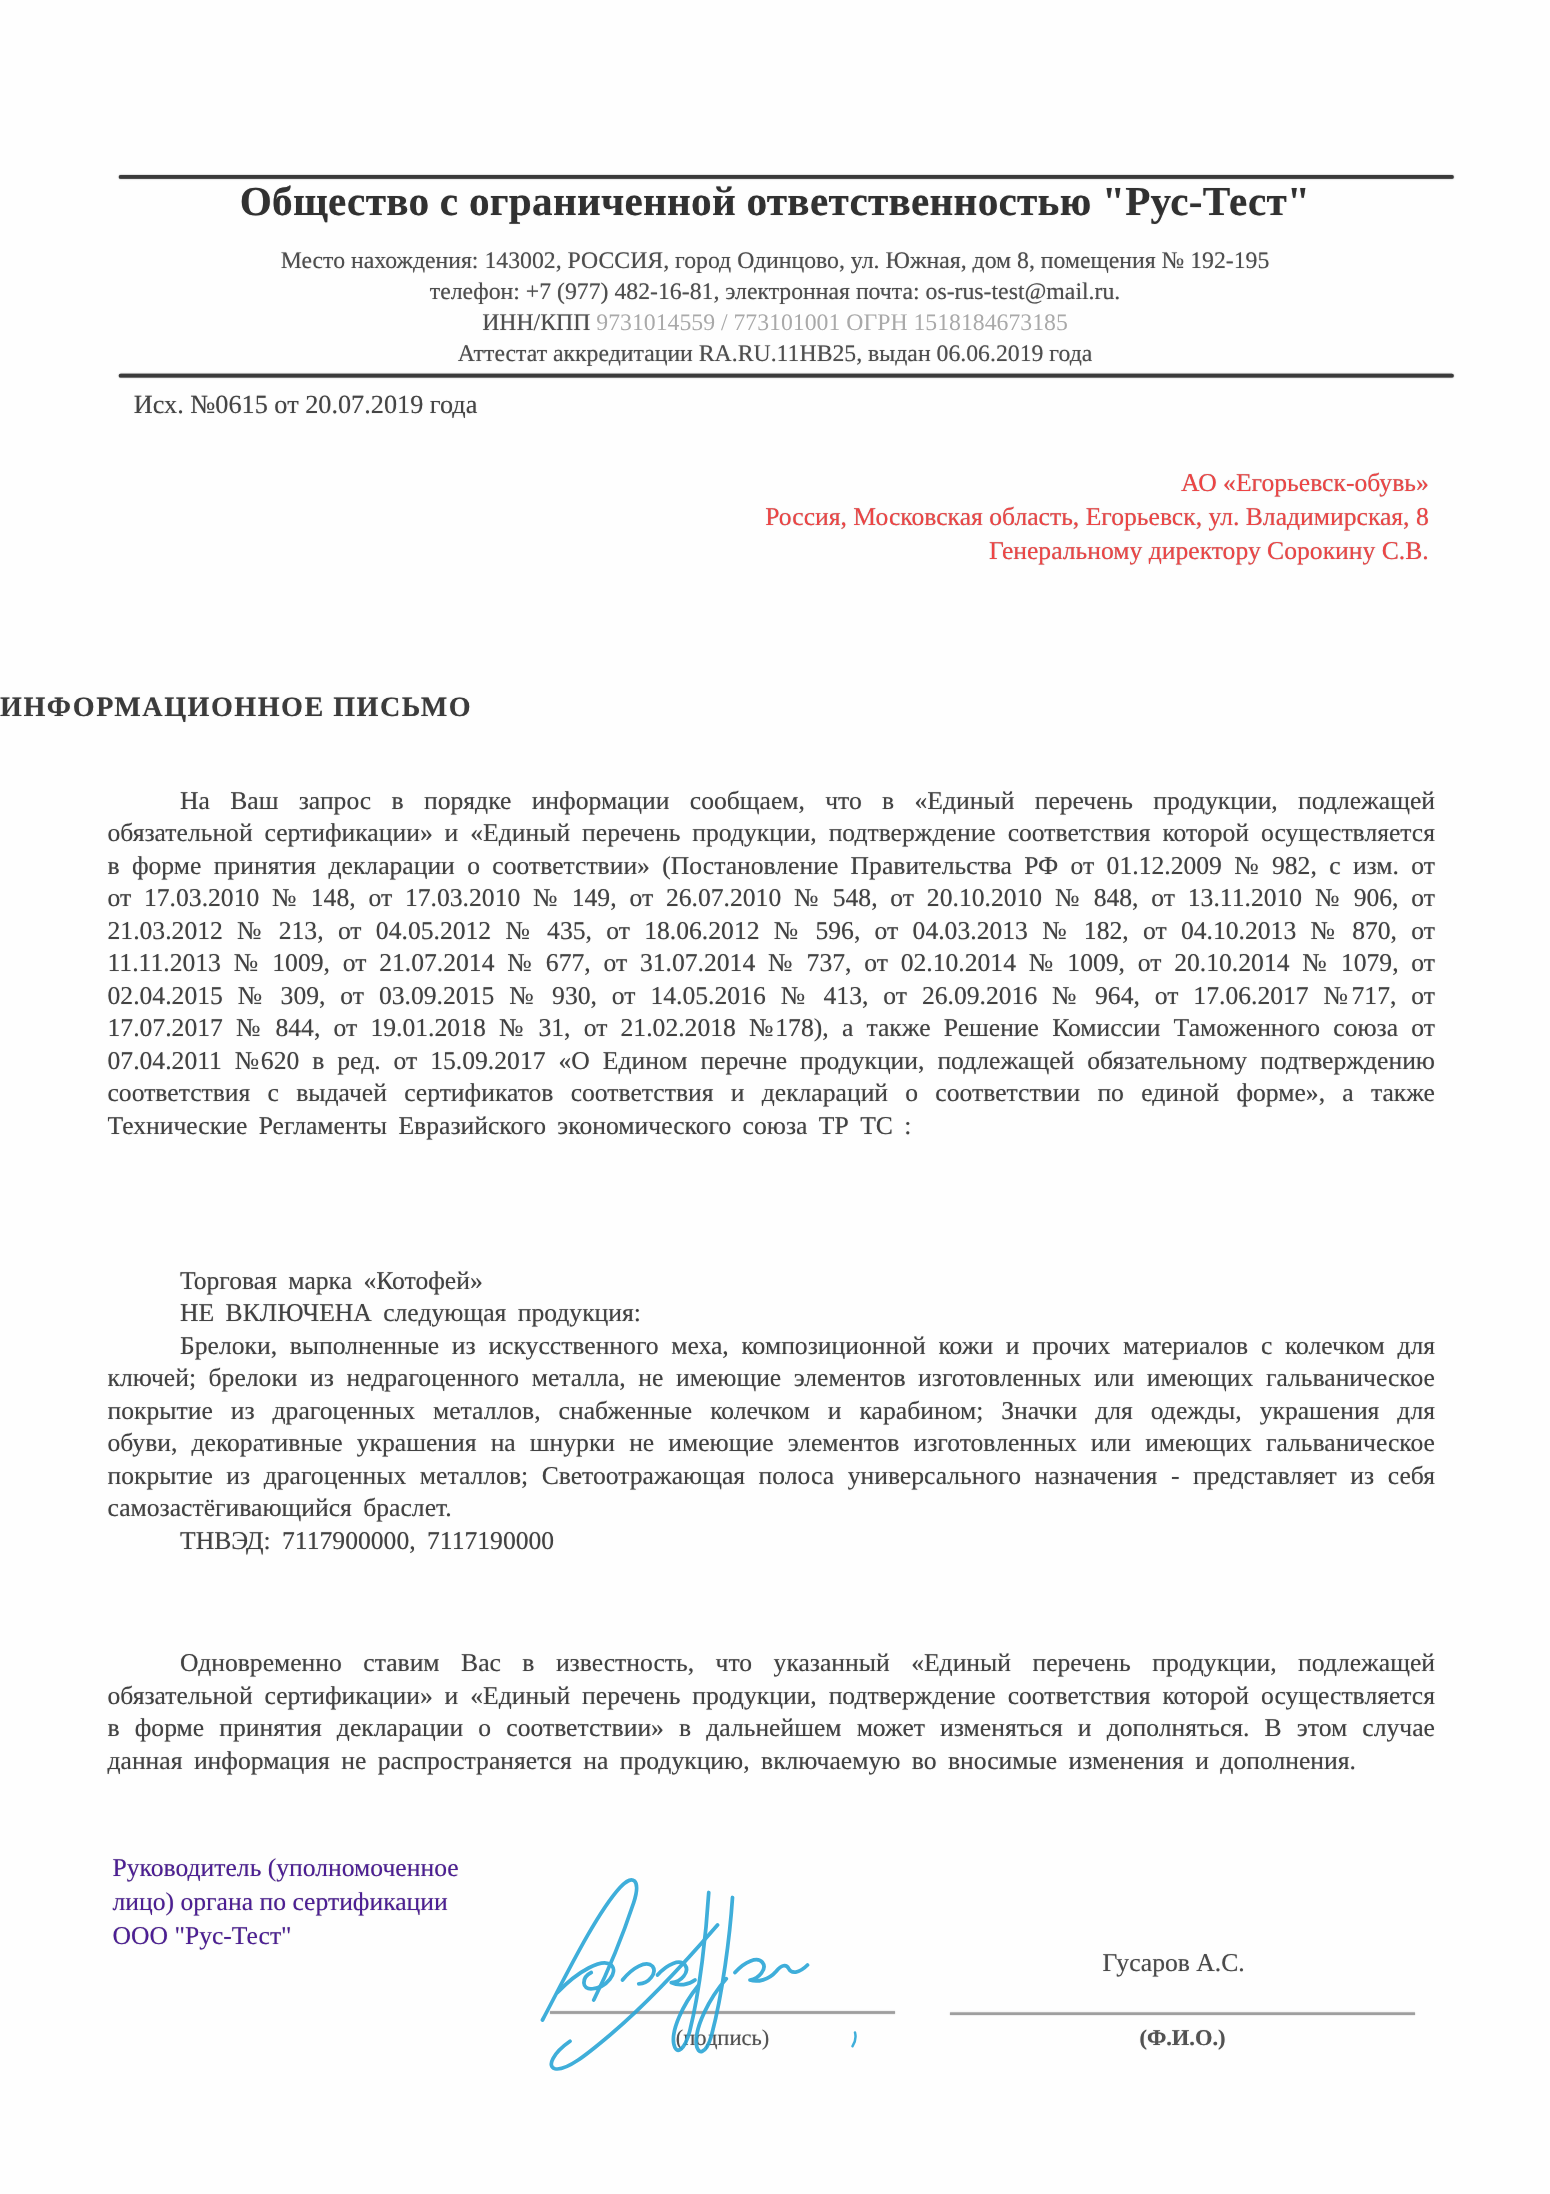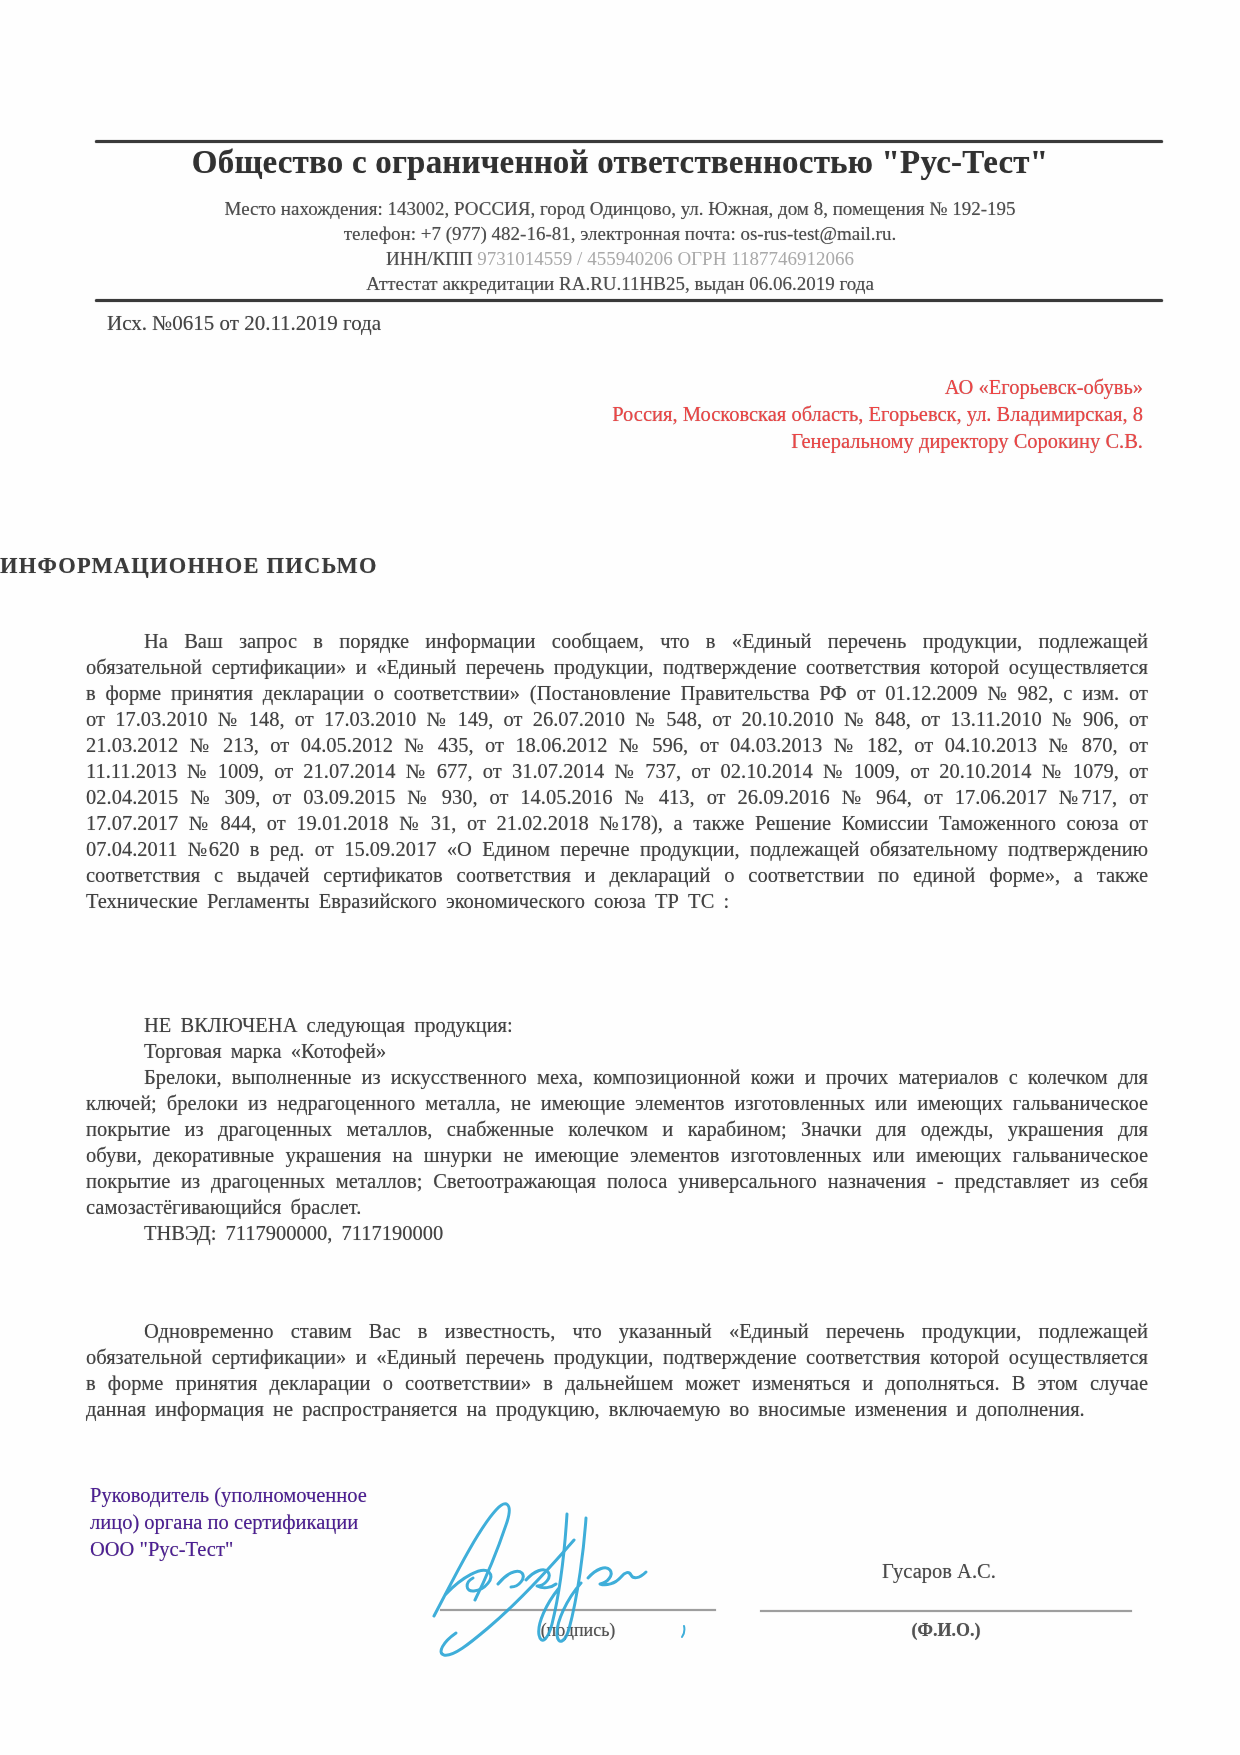--- a/index.html
+++ b/index.html
@@ -71,41 +71,41 @@
 
 <div class="page">
 
   <div class="abs rule rule-top"></div>
 
   <h1 class="abs company-name">Общество с ограниченной ответственностью "Рус-Тест"</h1>
 
   <div class="abs header-info">
     <div>Место нахождения: 143002, РОССИЯ, город Одинцово, ул. Южная, дом 8, помещения № 192-195</div>
     <div>телефон: +7 (977) 482-16-81, электронная почта: os-rus-test@mail.ru.</div>
-    <div><span>ИНН/КПП</span> <span class="faint">9731014559 / 455940206  ОГРН 1187746912066</span></div>
+    <div><span>ИНН/КПП</span> <span class="faint">9731014559 / 773101001  ОГРН 1518184673185</span></div>
     <div>Аттестат аккредитации RA.RU.11НВ25, выдан 06.06.2019 года</div>
   </div>
 
   <div class="abs rule rule-bottom"></div>
 
-  <div class="abs ref-line">Исх. №0615 от 20.11.2019 года</div>
+  <div class="abs ref-line">Исх. №0615 от 20.07.2019 года</div>
 
   <div class="abs recipient">
     <div>АО «Егорьевск-обувь»</div>
     <div>Россия, Московская область, Егорьевск, ул. Владимирская, 8</div>
     <div>Генеральному директору Сорокину С.В.</div>
   </div>
 
   <h2 class="abs letter-title">ИНФОРМАЦИОННОЕ ПИСЬМО</h2>
 
   <p class="abs para para1">На Ваш запрос в порядке информации сообщаем, что в «Единый перечень продукции, подлежащей обязательной сертификации» и «Единый перечень продукции, подтверждение соответствия которой осуществляется в форме принятия декларации о соответствии» (Постановление Правительства РФ от 01.12.2009 № 982, с изм. от от 17.03.2010 № 148, от 17.03.2010 № 149, от 26.07.2010 № 548, от 20.10.2010 № 848, от 13.11.2010 № 906, от 21.03.2012 № 213, от 04.05.2012 № 435, от 18.06.2012 № 596, от 04.03.2013 № 182, от 04.10.2013 № 870, от 11.11.2013 № 1009, от 21.07.2014 № 677, от 31.07.2014 № 737, от 02.10.2014 № 1009, от 20.10.2014 № 1079, от 02.04.2015 № 309, от 03.09.2015 № 930, от 14.05.2016 № 413, от 26.09.2016 № 964, от 17.06.2017 №717, от 17.07.2017 № 844, от 19.01.2018 № 31, от 21.02.2018 №178), а также Решение Комиссии Таможенного союза от 07.04.2011 №620 в ред. от 15.09.2017 «О Едином перечне продукции, подлежащей обязательному подтверждению соответствия с выдачей сертификатов соответствия и деклараций о соответствии по единой форме», а также Технические Регламенты Евразийского экономического союза ТР ТС :</p>
 
   <div class="abs para block2" style="text-indent:0;">
+    <div class="line">Торговая марка «Котофей»</div>
     <div class="line">НЕ ВКЛЮЧЕНА следующая продукция:</div>
-    <div class="line">Торговая марка «Котофей»</div>
     <p class="para">Брелоки, выполненные из искусственного меха, композиционной кожи и прочих материалов с колечком для ключей; брелоки из недрагоценного металла, не имеющие элементов изготовленных или имеющих гальваническое покрытие из драгоценных металлов, снабженные колечком и карабином; Значки для одежды, украшения для обуви, декоративные украшения на шнурки не имеющие элементов изготовленных или имеющих гальваническое покрытие из драгоценных металлов; Светоотражающая полоса универсального назначения - представляет из себя самозастёгивающийся браслет.</p>
     <div class="line">ТНВЭД: 7117900000, 7117190000</div>
   </div>
 
   <p class="abs para para2">Одновременно ставим Вас в известность, что указанный «Единый перечень продукции, подлежащей обязательной сертификации» и «Единый перечень продукции, подтверждение соответствия которой осуществляется в форме принятия декларации о соответствии» в дальнейшем может изменяться и дополняться. В этом случае данная информация не распространяется на продукцию, включаемую во вносимые изменения и дополнения.</p>
 
   <div class="abs signer-role">
     <div>Руководитель (уполномоченное</div>
     <div>лицо) органа по сертификации</div>
     <div>ООО "Рус-Тест"</div>

